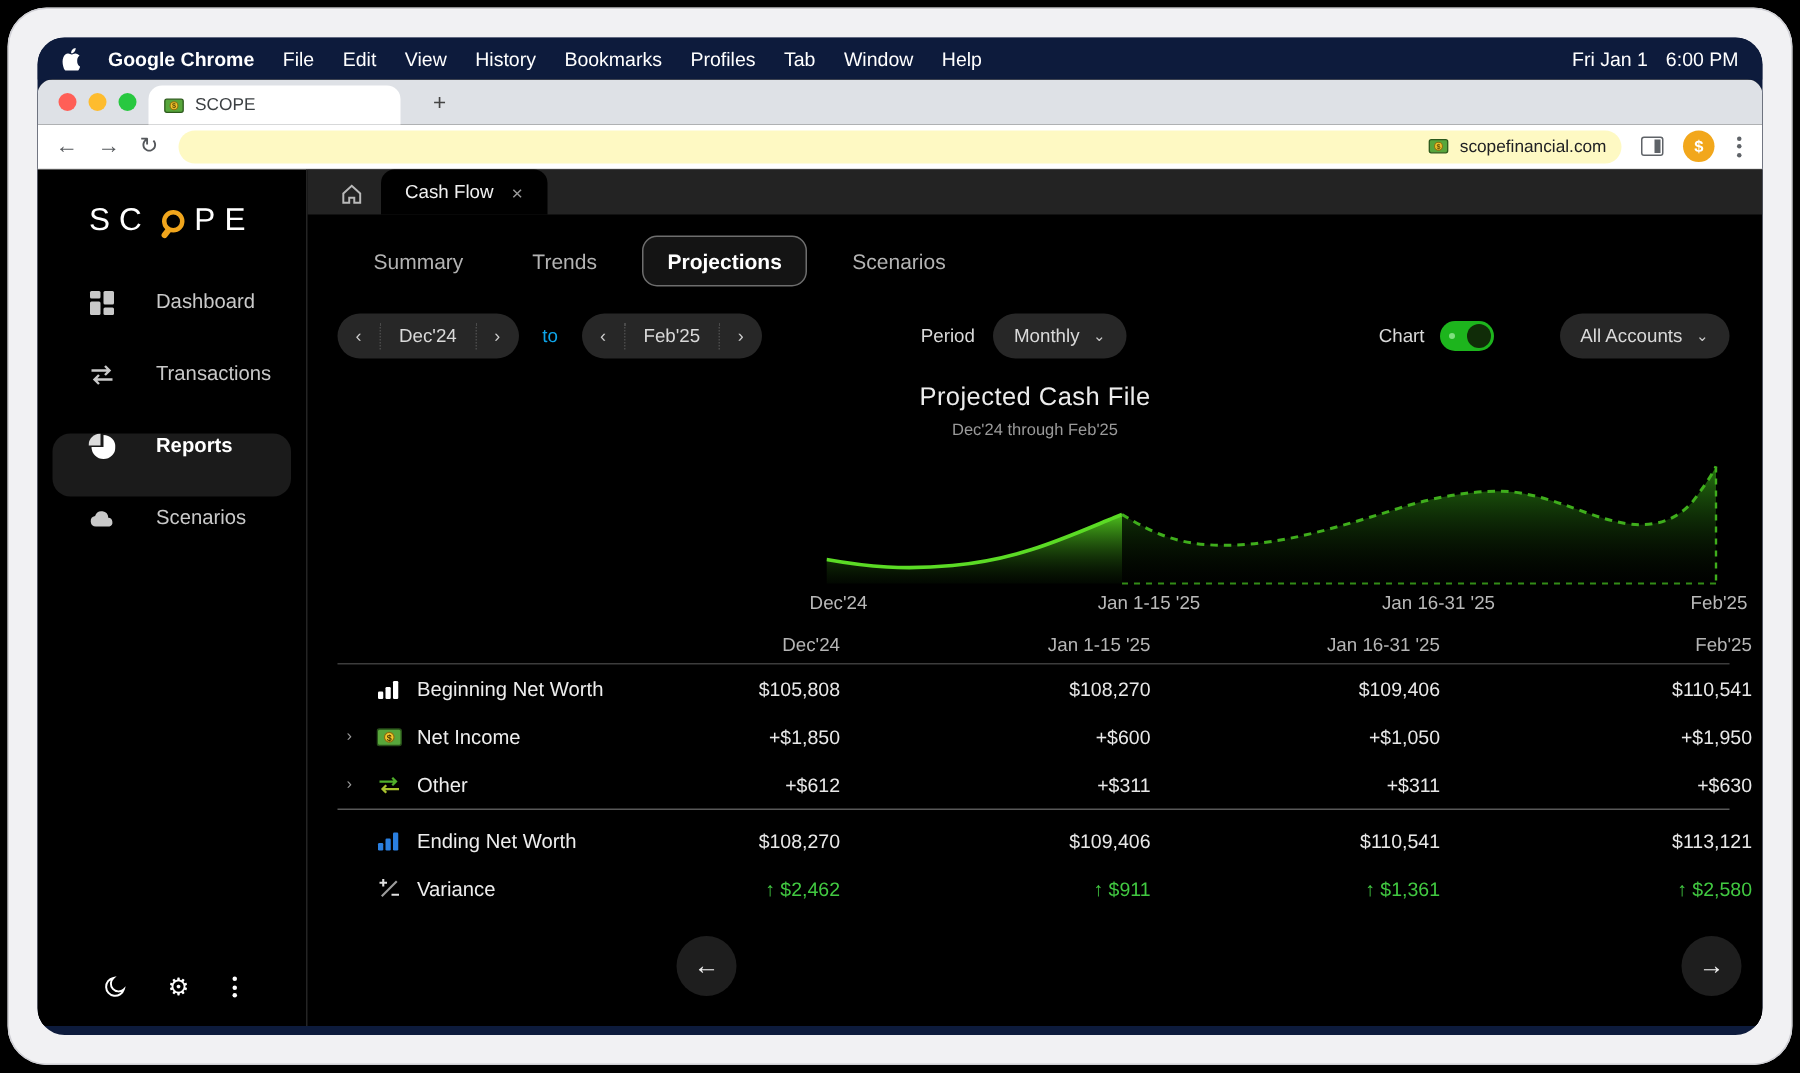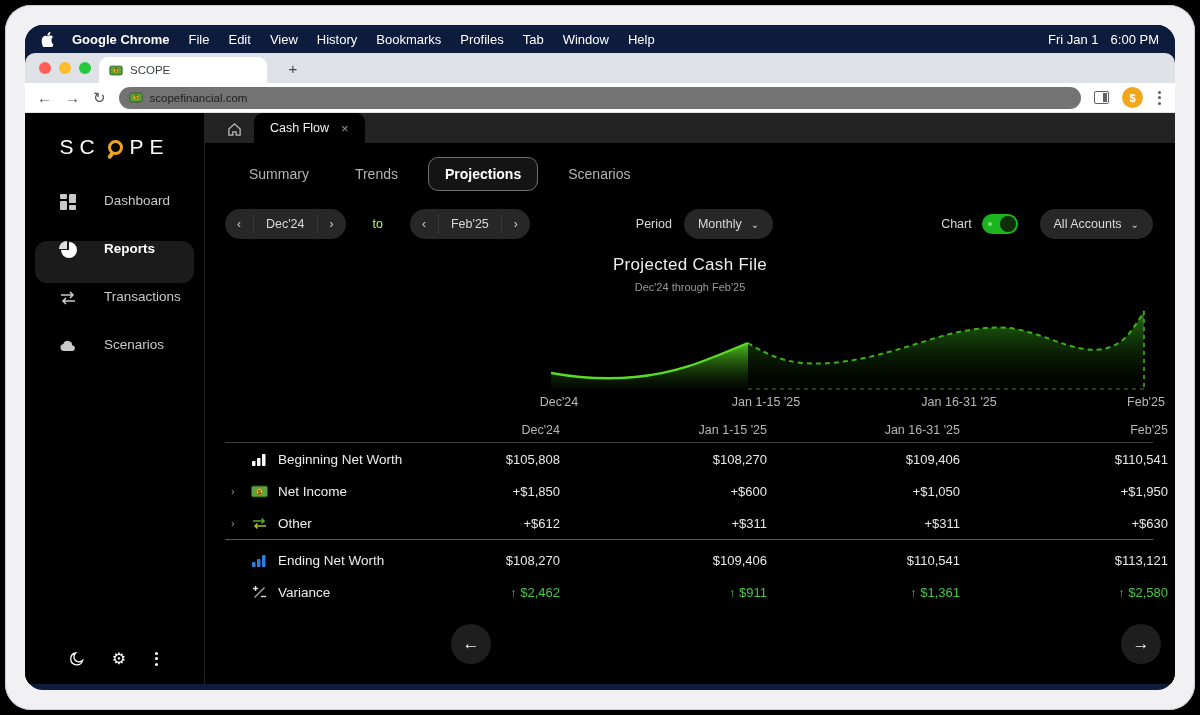--- a/index.html
+++ b/index.html
@@ -48,23 +48,23 @@
   }
   .favicon { width: 14px; height: 11px; flex: 0 0 auto; }
   .newtab-btn { margin-left: 14px; margin-bottom: 5px; font-size: 15px; color: #444;
     width: 24px; height: 20px; display: flex; align-items: center; justify-content: center; }
   .toolbar {
     height: 30px; background: #fff; display: flex; align-items: center;
     padding: 0 12px; gap: 13px; flex: 0 0 auto; border-bottom: 1px solid #e3e3e3;
   }
   .nav-ico { color: #54575b; font-size: 15px; line-height: 1; }
   .omnibox {
-    flex: 1; height: 22px; background: #737373; border-radius: 12px;
+    flex: 1; height: 22px; background: #fef9c3; border-radius: 12px;
     display: flex; align-items: center; gap: 7px; padding: 0 10px;
-    font-size: 11.5px; color: #202124;
+    font-size: 11.5px; color: #202124; justify-content: flex-end;
   }
   .panel-ico { width: 15px; height: 13px; border: 1.6px solid #5f6368; border-radius: 2px; position: relative; }
   .panel-ico::after { content: ""; position: absolute; right: 1.5px; top: 1px; bottom: 1px; width: 4px; background: #5f6368; }
   .avatar { width: 21px; height: 21px; border-radius: 50%; background: #f2a71b; color: #fff;
     font-size: 11px; font-weight: 700; display: flex; align-items: center; justify-content: center; }
   .kebab { display: flex; flex-direction: column; gap: 2.5px; padding: 0 2px; }
   .kebab i { width: 3px; height: 3px; border-radius: 50%; background: #5f6368; }
   
   .app { flex: 1; display: flex; background: #000; color: #eee; min-height: 0; }
   .sidebar { width: 180px; flex: 0 0 auto; border-right: 1px solid #242424;
@@ -92,21 +92,21 @@
   .view-tabs { display: flex; align-items: center; gap: 14px; padding: 14px 0 10px 28px; }
   .view-tab { font-size: 14px; color: #b3b3b3; padding: 8px 16px; }
   .view-tab.active { color: #fff; font-weight: 700; background: #141414;
     border: 1px solid #6e6e6e; border-radius: 10px; }
   
   .controls { display: flex; align-items: center; padding: 8px 22px 0 20px; font-size: 12.5px; color: #d9d9d9; }
   .pill { background: #272727; border-radius: 16px; height: 30px; display: flex; align-items: center; }
   .pill .seg { padding: 0 12px; display: flex; align-items: center; height: 100%; }
   .pill .sep { width: 1px; height: 60%; border-left: 1px dotted #4a4a4a; }
   .chev { color: #cfcfcf; font-size: 12px; }
-  .to-label { margin: 0 27px; color: #bef264; }
+  .to-label { margin: 0 16px; color: #0ea5e9; }
   .period-label { margin-left: 106px; margin-right: 12px; }
   .dd { gap: 9px; padding: 0 14px; }
   .dd .caret { font-size: 10px; color: #cfcfcf; }
   .chart-label { margin-left: 168px; margin-right: 10px; }
   .toggle { width: 36px; height: 20px; border-radius: 10px; background: #1db51d; position: relative; }
   .toggle::before { content:""; position:absolute; left:6px; top:8px; width:4px; height:4px; border-radius:50%; background:#7fe07f; }
   .toggle .knob { position: absolute; right: 2px; top: 2px; width: 16px; height: 16px;
     border-radius: 50%; background: #102c08; }
   .accounts { margin-left: auto; }
   
@@ -216,33 +216,33 @@
         <div class="nav">
           <div class="nav-item">
             <svg viewBox="0 0 18 18" fill="#c9c9c9">
                   <rect x="1" y="1" width="7" height="5" rx="1"></rect>
                   <rect x="10" y="1" width="7" height="9" rx="1"></rect>
                   <rect x="1" y="8" width="7" height="9" rx="1"></rect>
                   <rect x="10" y="12" width="7" height="5" rx="1"></rect>
                 </svg>
             <span>Dashboard</span>
           </div>
+          <div class="nav-item">
+            <svg viewBox="0 0 18 18" stroke="#c9c9c9" stroke-width="1.6" fill="none">
+                  <path d="M2 6h12M11 3l3 3-3 3"></path>
+                  <path d="M16 12H4M7 9l-3 3 3 3"></path>
+                </svg>
+            <span>Transactions</span>
+          </div>
           <div class="nav-item active">
             <svg viewBox="0 0 18 18" fill="#fff">
                   <path d="M10 1a8 8 0 1 1-8 8h8z"></path>
                   <path d="M8 0a8 8 0 0 0-8 8h8z" opacity="0.85"></path>
                 </svg>
             <span>Reports</span>
-          </div>
-          <div class="nav-item">
-            <svg viewBox="0 0 18 18" stroke="#c9c9c9" stroke-width="1.6" fill="none">
-                  <path d="M2 6h12M11 3l3 3-3 3"></path>
-                  <path d="M16 12H4M7 9l-3 3 3 3"></path>
-                </svg>
-            <span>Transactions</span>
           </div>
           <div class="nav-item">
             <svg viewBox="0 0 18 18" fill="#c9c9c9">
                   <path d="M14 14H5a3.5 3.5 0 0 1-.6-6.95A4.5 4.5 0 0 1 13.2 8.2 3 3 0 0 1 14 14z"></path>
                 </svg>
             <span>Scenarios</span>
           </div>
         </div>
         <div class="side-bottom">
           <span class="ico">

